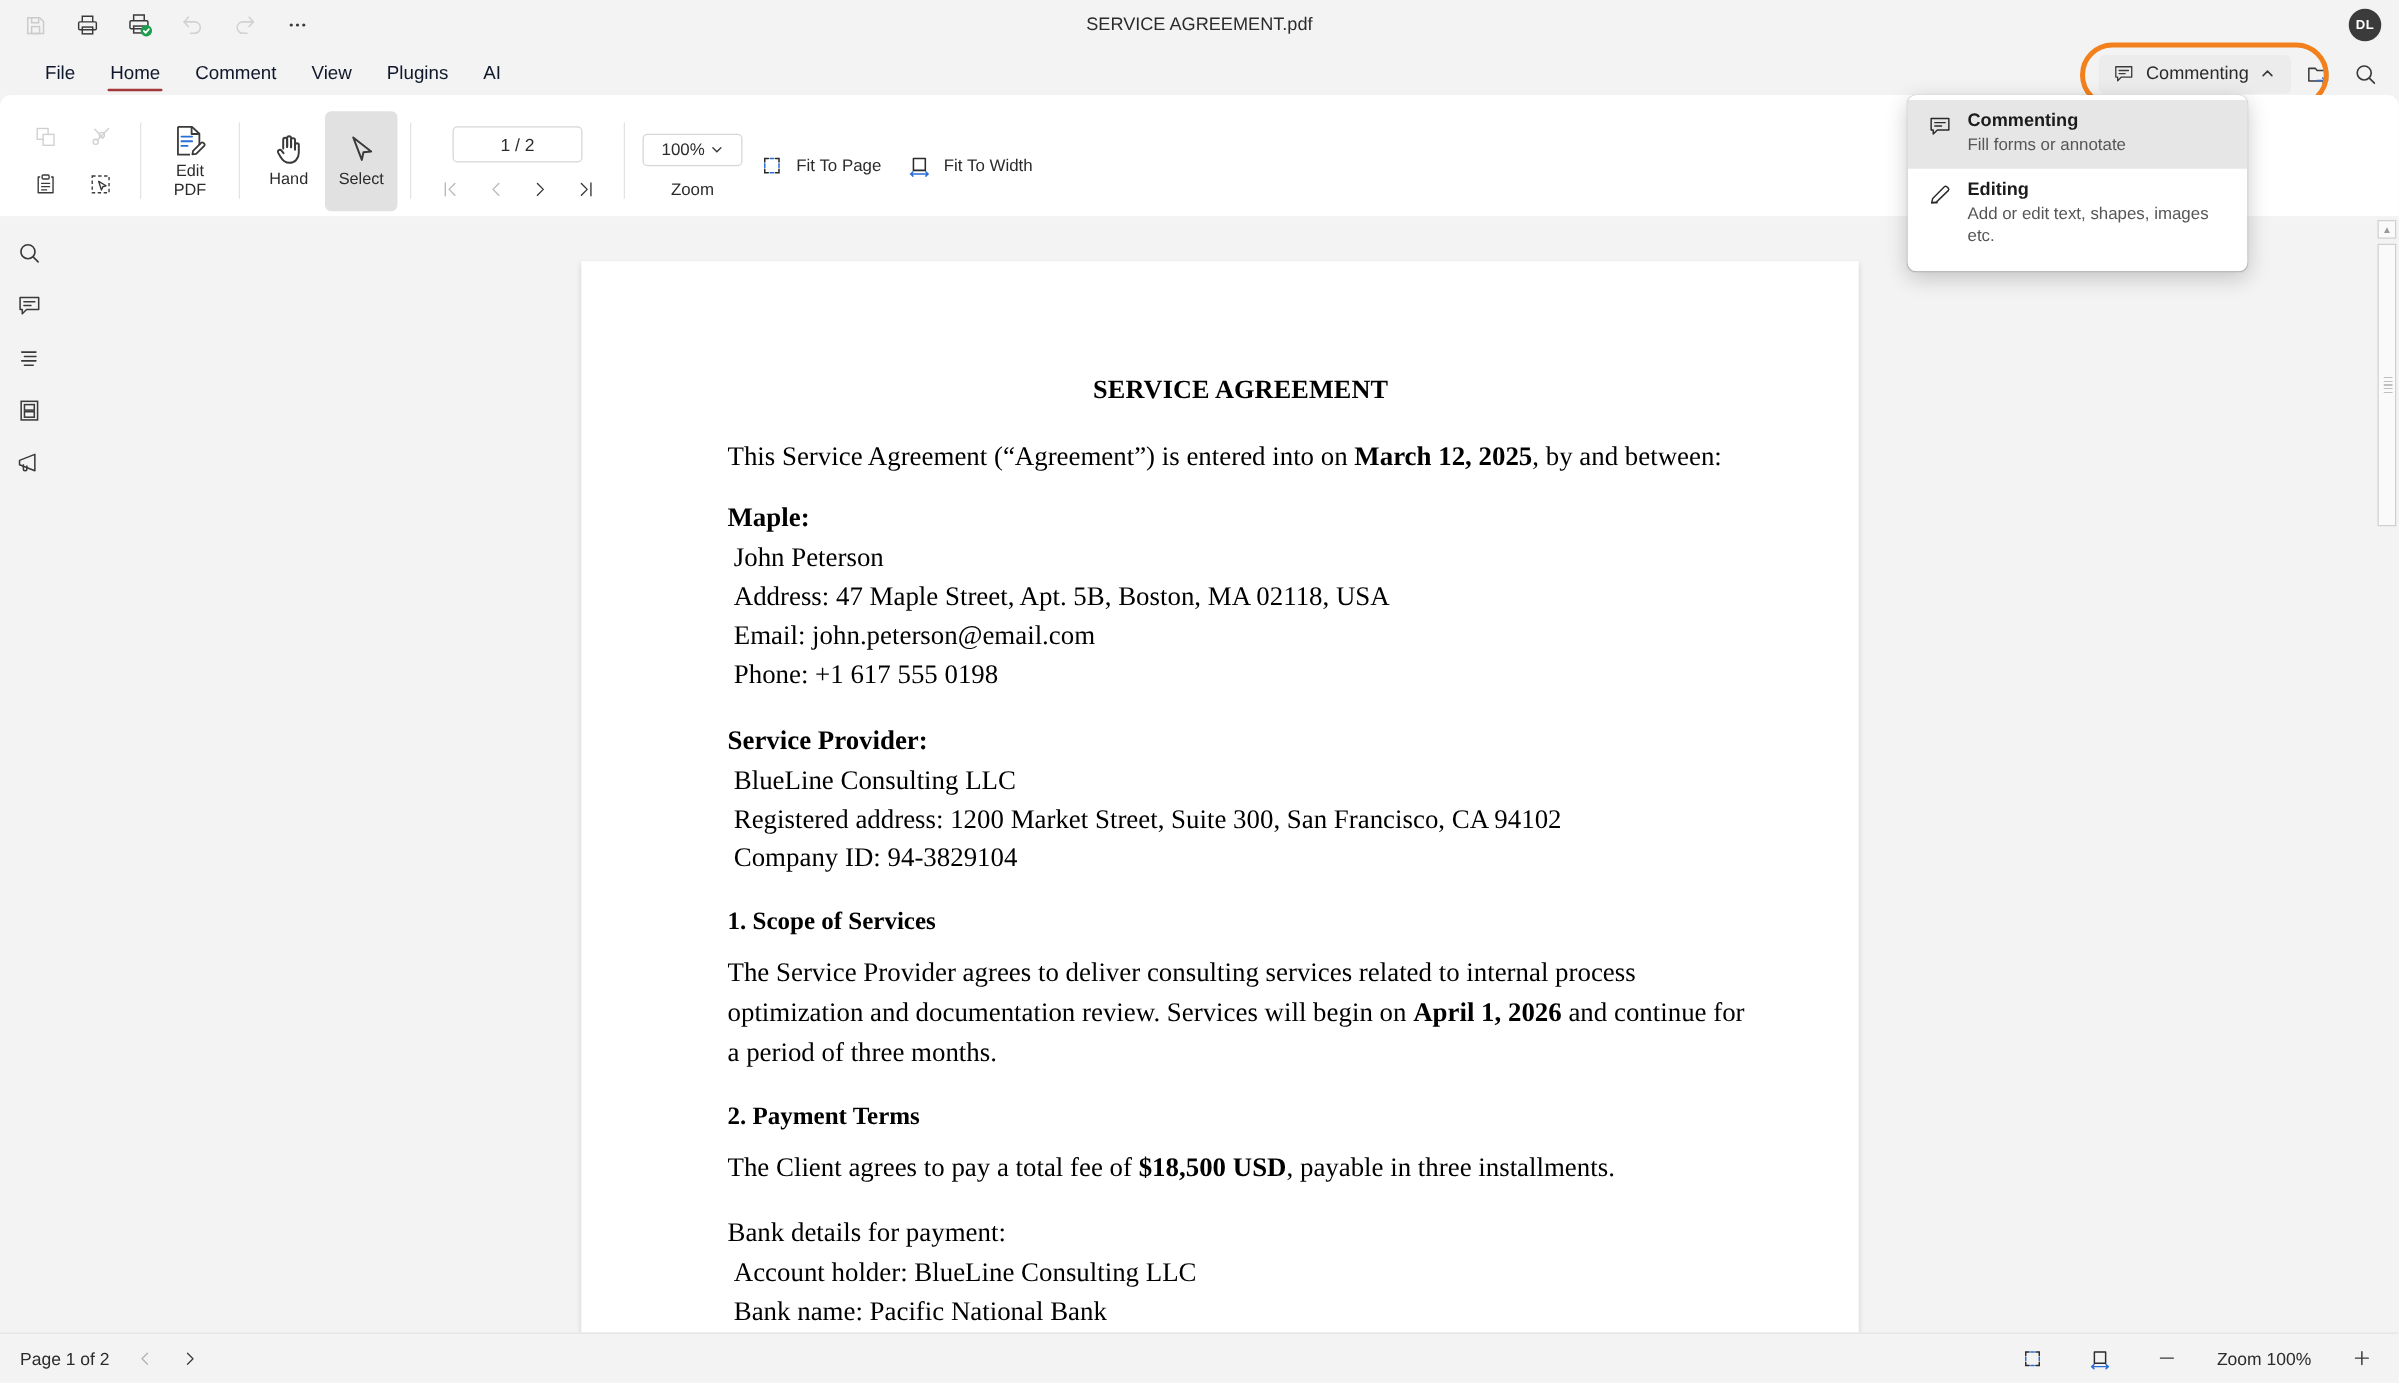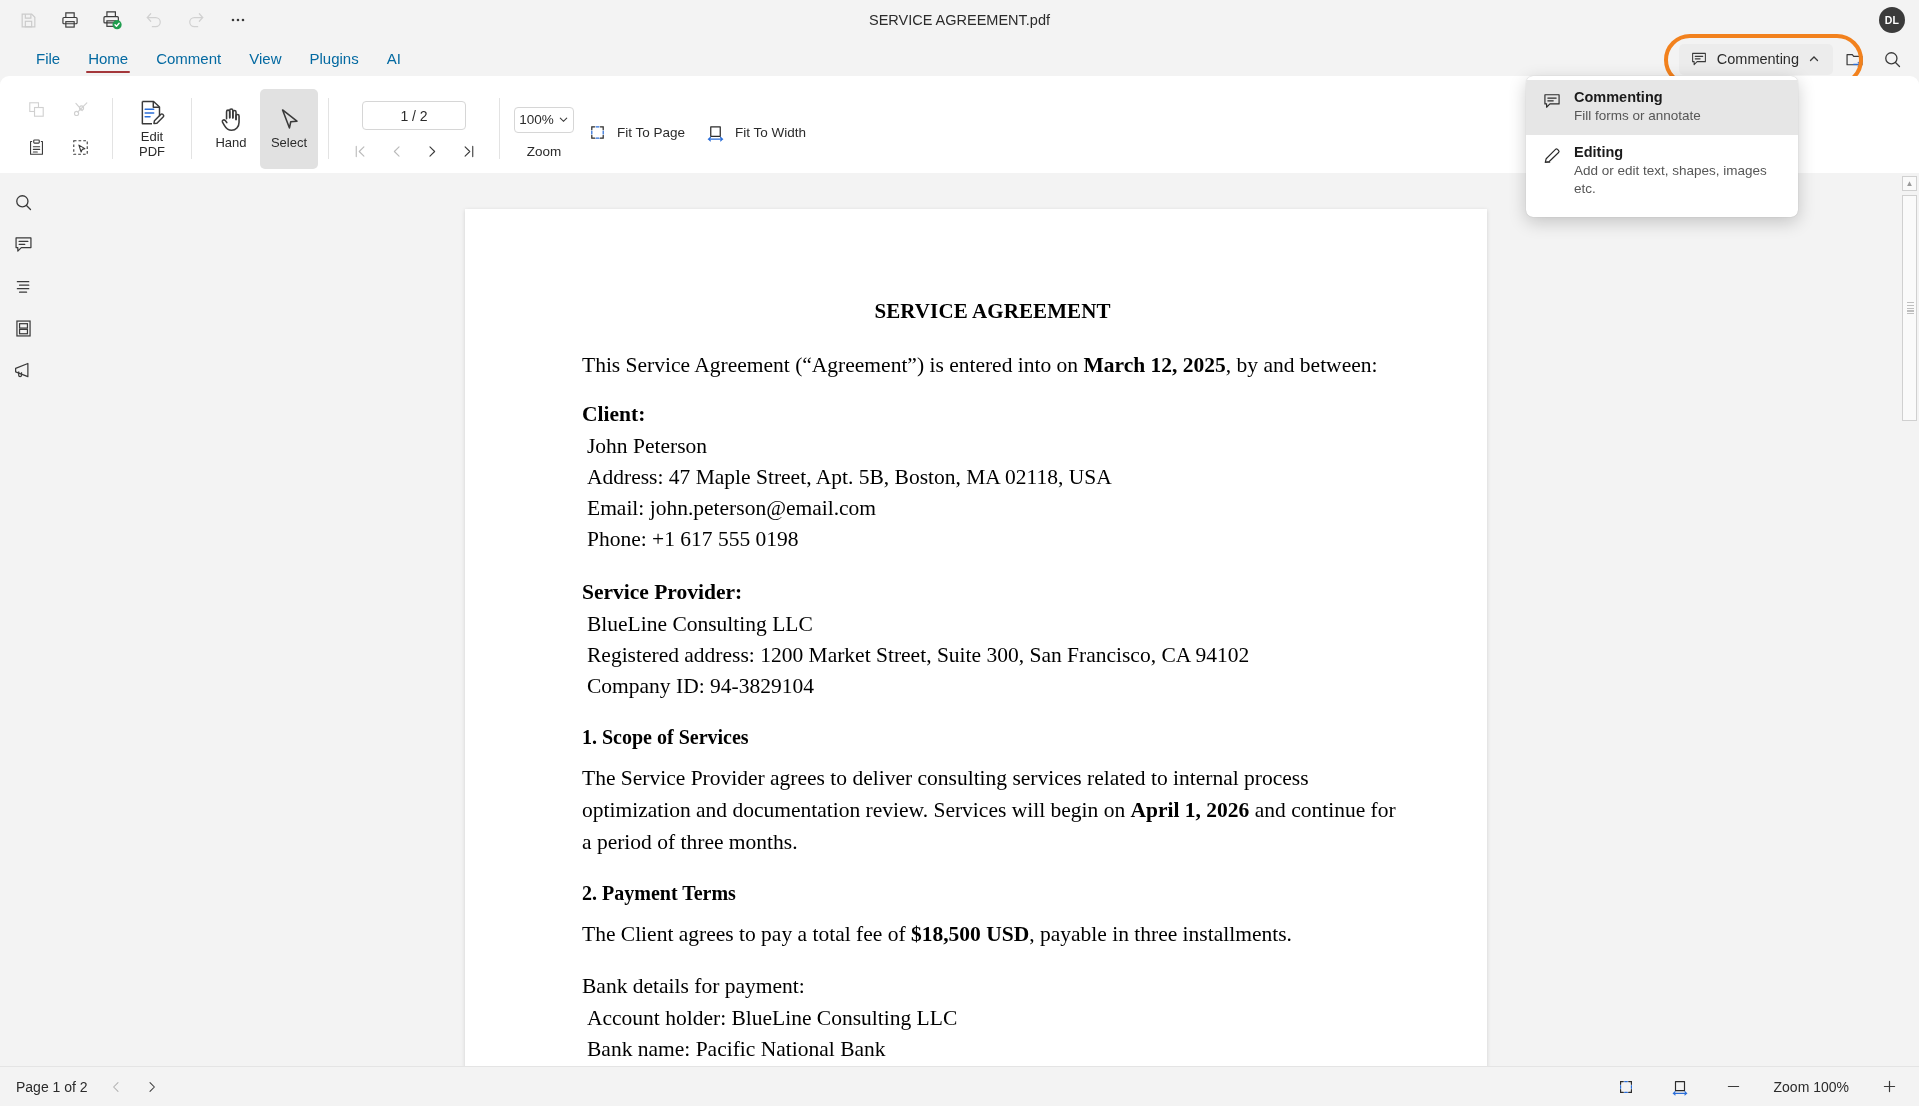--- a/index.html
+++ b/index.html
@@ -39,21 +39,21 @@
   }
 
   
   .menubar {
     position: absolute; left: 0; top: 40px; width: 1919px; height: 36px;
     background: #f3f3f3;
     display: flex; align-items: flex-end; padding-left: 22px;
   }
   .menu-item {
     position: relative;
-    font-size: 15px; color: #0369a1;
+    font-size: 15px; color: #0f172a;
     padding: 4px 14px 9px 14px;
     cursor: default;
   }
   .menu-item.active::after {
     content: ""; position: absolute; left: 12px; right: 12px; bottom: 3px;
     height: 2.5px; background: #a4373a; border-radius: 2px;
   }
   .menubar-right {
     position: absolute; right: 10px; top: 2px;
     display: flex; align-items: center; gap: 4px;
@@ -126,21 +126,21 @@
   .navbtn {
     width: 30px; height: 26px; border-radius: 4px; cursor: default;
     display: flex; align-items: center; justify-content: center;
   }
   .navbtn.disabled { opacity: .35; }
   .zoomgrp {
     display: flex; flex-direction: column; align-items: center; justify-content: center;
     height: 97px; padding: 0 4px;
   }
   .zoombox {
-    width: 60px; height: 26px; border: 1px solid #d6d6d6; border-radius: 4px;
+    width: 80px; height: 26px; border: 1px solid #d6d6d6; border-radius: 4px;
     display: flex; align-items: center; justify-content: center; gap: 4px;
     font-size: 13.5px; color: #2b2b2b; background: #fff; cursor: default;
   }
   .zoomlbl { font-size: 13.5px; color: #2b2b2b; margin-top: 11px; }
   .fitgrp {
     display: flex; flex-direction: row; justify-content: center;
     height: 97px; gap: 7px; padding-left: 6px; text-align: center;
   }
   .fitrow {
     display: flex; align-items: center; gap: 10px;
@@ -572,21 +572,21 @@
   <div class="page">
     <div class="page-content">
 
       <div class="doc-h1">SERVICE AGREEMENT</div>
 
       <div class="doc-p">
         <span>This Service Agreement (“Agreement”) is entered into on </span><b>March 12, 2025</b><span>, by and between:</span>
       </div>
 
       <div class="doc-block">
-        <div class="doc-h2">Client:</div>
+        <div class="doc-h2">Maple:</div>
         <div class="doc-line">John Peterson</div>
         <div class="doc-line">Address: 47 Maple Street, Apt. 5B, Boston, MA 02118, USA</div>
         <div class="doc-line">Email: john.peterson@email.com</div>
         <div class="doc-line">Phone: +1 617 555 0198</div>
       </div>
 
       <div class="doc-block">
         <div class="doc-h2">Service Provider:</div>
         <div class="doc-line">BlueLine Consulting LLC</div>
         <div class="doc-line">Registered address: 1200 Market Street, Suite 300, San Francisco, CA 94102</div>

